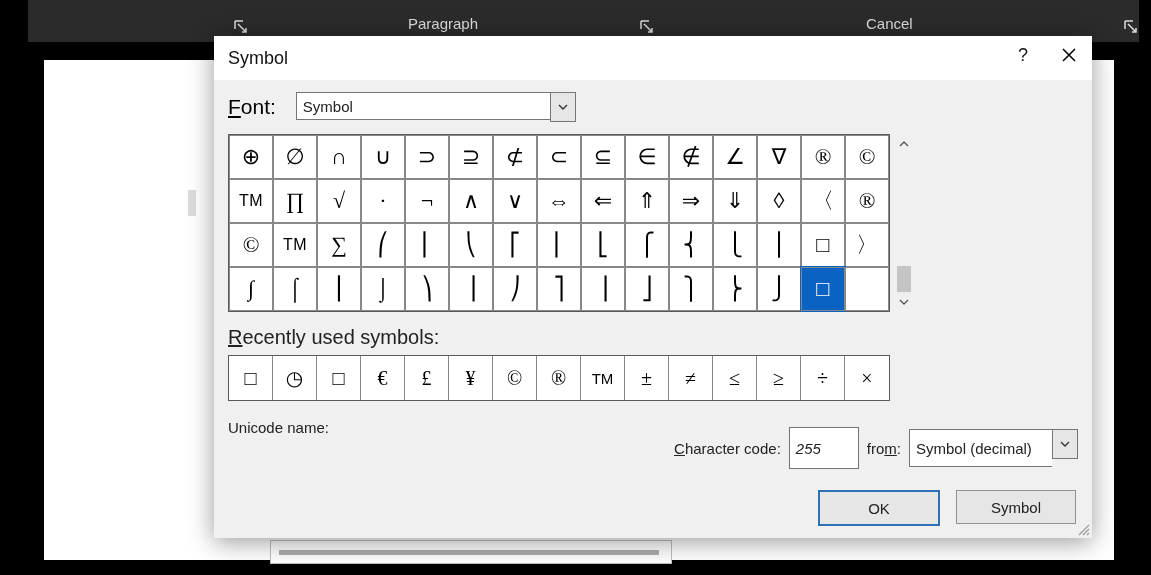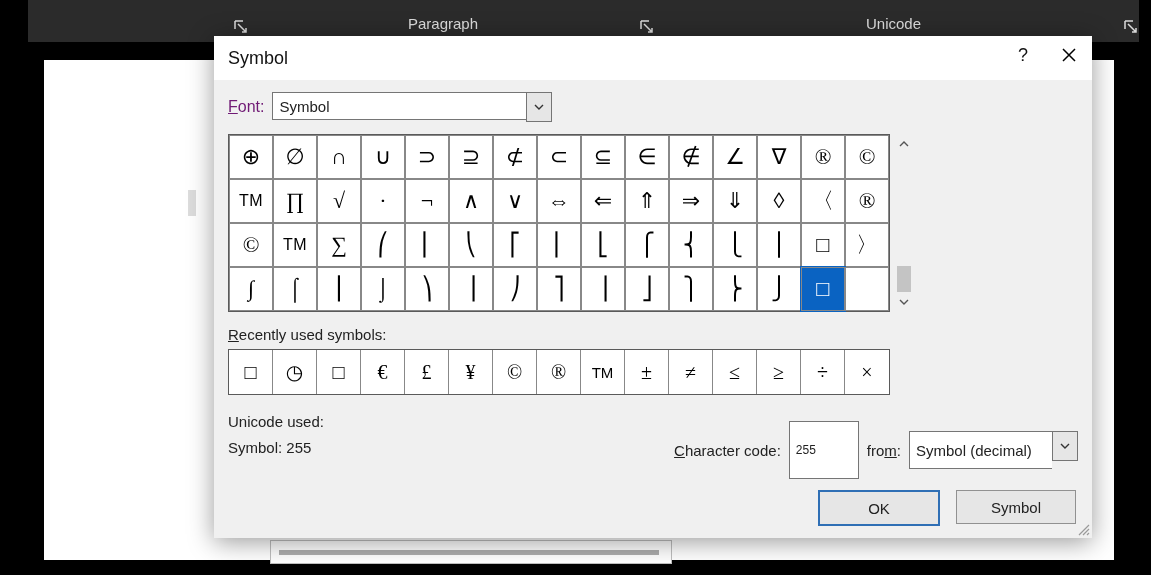--- a/index.html
+++ b/index.html
@@ -117,23 +117,23 @@
     height: calc(100% - 44px);
     box-sizing: border-box;
   }
 
   .font-row {
     display: flex;
     align-items: center;
     margin-bottom: 12px;
   }
   .font-row label {
-    font-size: 16px;
-    margin-right: 8px;
-    color:#701a75;
+    font-size: 21px;
+    margin-right: 20px;
+    color:#000000;
   }
   .font-row label u { text-decoration: underline; }
   .font-select {
     display: flex;
     width: 280px;
   }
   .font-select-input {
     flex:1;
     height: 26px;
     border: 1px solid #757575;
@@ -194,21 +194,21 @@
   }
   .scroll-thumb {
     width: 14px; height: 26px;
     background:#c4c4c4;
     margin-left:3px;
   }
 
   .section-label {
     margin-top: 14px;
     margin-bottom: 6px;
-    font-size: 15px;
+    font-size: 20px;
   }
   .section-label u { text-decoration: underline; }
 
   
   .recentgrid {
     display:flex;
     border: 1px solid #5a5a5a;
     width: fit-content;
     background:#fff;
   }
@@ -236,24 +236,24 @@
   .info-right {
     display:flex;
     align-items:center;
     gap: 8px;
     margin-top: 12px;
   }
   .info-right label u { text-decoration: underline; }
   .cc-input {
     width: 56px; height: 24px;
     border:1px solid #757575;
-    padding: 16px 6px;
-    font-size:12px;
-    background:#fff;
-    display:flex; align-items:center;
+    padding: 8px 6px;
+    font-size:15px;
+    background:#fff;
+    display:flex; align-items:center;font-style:italic;
   }
   .from-select {
     display:flex;
   }
   .from-select-input {
     width: 130px; height: 24px;
     border:1px solid #757575;
     border-right:none;
     padding: 6px 6px; font-size:15px;
     background:#fff;
@@ -289,21 +289,21 @@
 
   .chev { width:10px; height:10px; }
 </style>
 </head>
 <body>
 
 <div class="app-bg">
 
   <div class="ribbon">
     <span class="ribbon-group ribbon-lbl-paragraph">Paragraph</span>
-    <span class="ribbon-group ribbon-lbl-styles">Unicode</span>
+    <span class="ribbon-group ribbon-lbl-styles">Cancel</span>
     <span class="ribbon-launcher rl1">
       <svg viewBox="0 0 14 14" width="14" height="14">
           <path d="M1 1 H9 M1 1 V9 M4 4 L12 12 M12 8 V12 H8" stroke="#dcdcdc" stroke-width="1.5" fill="none"></path>
         </svg>
     </span>
     <span class="ribbon-launcher rl2">
       <svg viewBox="0 0 14 14" width="14" height="14">
           <path d="M1 1 H9 M1 1 V9 M4 4 L12 12 M12 8 V12 H8" stroke="#dcdcdc" stroke-width="1.5" fill="none"></path>
         </svg>
     </span>
@@ -446,22 +446,21 @@
           <div class="recentcell">±</div>
           <div class="recentcell">≠</div>
           <div class="recentcell">≤</div>
           <div class="recentcell">≥</div>
           <div class="recentcell">÷</div>
           <div class="recentcell">×</div>
         </div>
 
       <div class="info-area">
         <div class="info-left">
-          <div>Unicode used:</div>
-          <div>Symbol: 255</div>
+          <div>Unicode name:</div>
         </div>
         <div class="info-right">
           <label><u>C</u>haracter code:</label>
           <div class="cc-input">255</div>
           <label>fro<u>m</u>:</label>
           <div class="from-select">
             <div class="from-select-input">Symbol (decimal)</div>
             <div class="font-select-btn">
               <svg class="chev" viewBox="0 0 10 10">
                   <path d="M1 3 L5 7 L9 3" stroke="#333" stroke-width="1.4" fill="none"></path>

